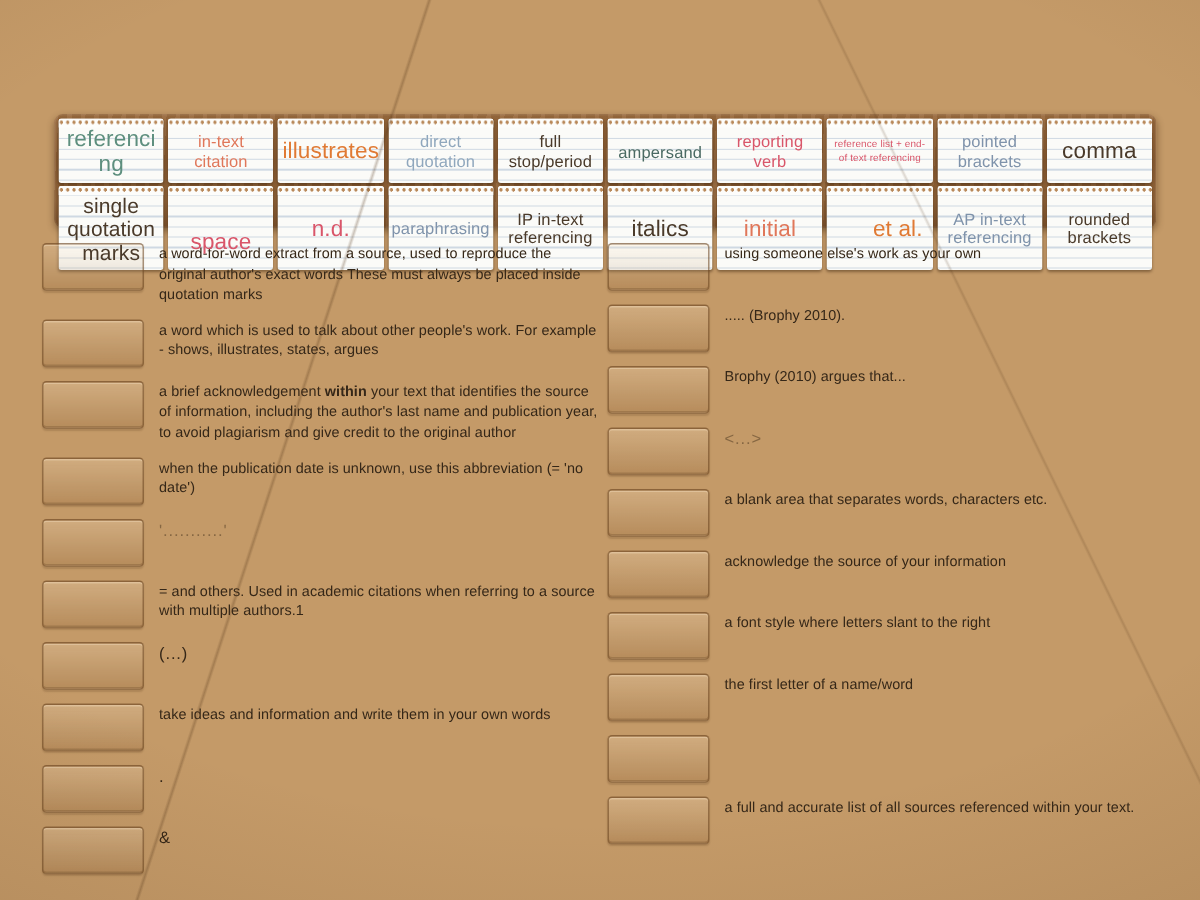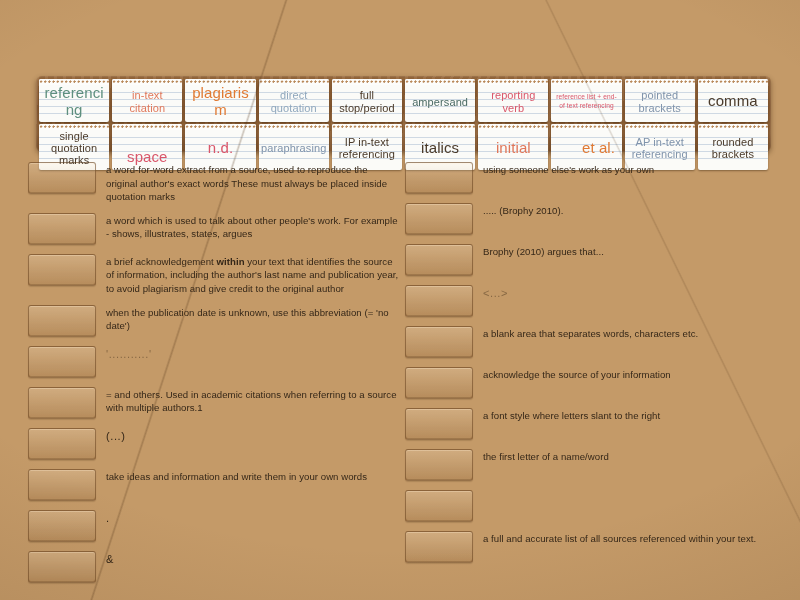--- a/index.html
+++ b/index.html
@@ -107,21 +107,21 @@
   }
   .tile-label {
     position: relative;
     z-index: 1;
     line-height: 1.12;
     font-size: 11.5px;
     letter-spacing: .1px;
     word-break: break-word;
   }
   .tile-label.sz-xs { font-size: 6.6px; line-height: 1.35; }
-  .tile-label.sz-sm { font-size: 11px; }
+  .tile-label.sz-sm { font-size: 14px; }
   .tile-label.sz-md { font-size: 11px; }
   .tile-label.sz-lg { font-size: 15px; }
 
   
   .column {
     position: absolute;
     top: 162px;
     width: 372px;
   }
   #col-left  { left: 28px; }
@@ -165,21 +165,21 @@
 
   <div id="bank">
     <div class="bank-row">
         <div class="tile">
           <span class="tile-label sz-lg" style="color: rgb(94, 143, 126);">referencing</span>
         </div>
         <div class="tile">
           <span class="tile-label sz-md" style="color: rgb(224, 119, 90);">in-text citation</span>
         </div>
         <div class="tile">
-          <span class="tile-label sz-lg" style="color: rgb(224, 122, 52);">plagiarism</span>
+          <span class="tile-label sz-lg" style="color: rgb(224, 122, 52);">illustrates</span>
         </div>
         <div class="tile">
           <span class="tile-label sz-md" style="color: rgb(143, 167, 189);">direct quotation</span>
         </div>
         <div class="tile">
           <span class="tile-label sz-md" style="color: rgb(74, 58, 42);">full stop/period</span>
         </div>
         <div class="tile">
           <span class="tile-label sz-md" style="color: rgb(74, 106, 99);">ampersand</span>
         </div>

